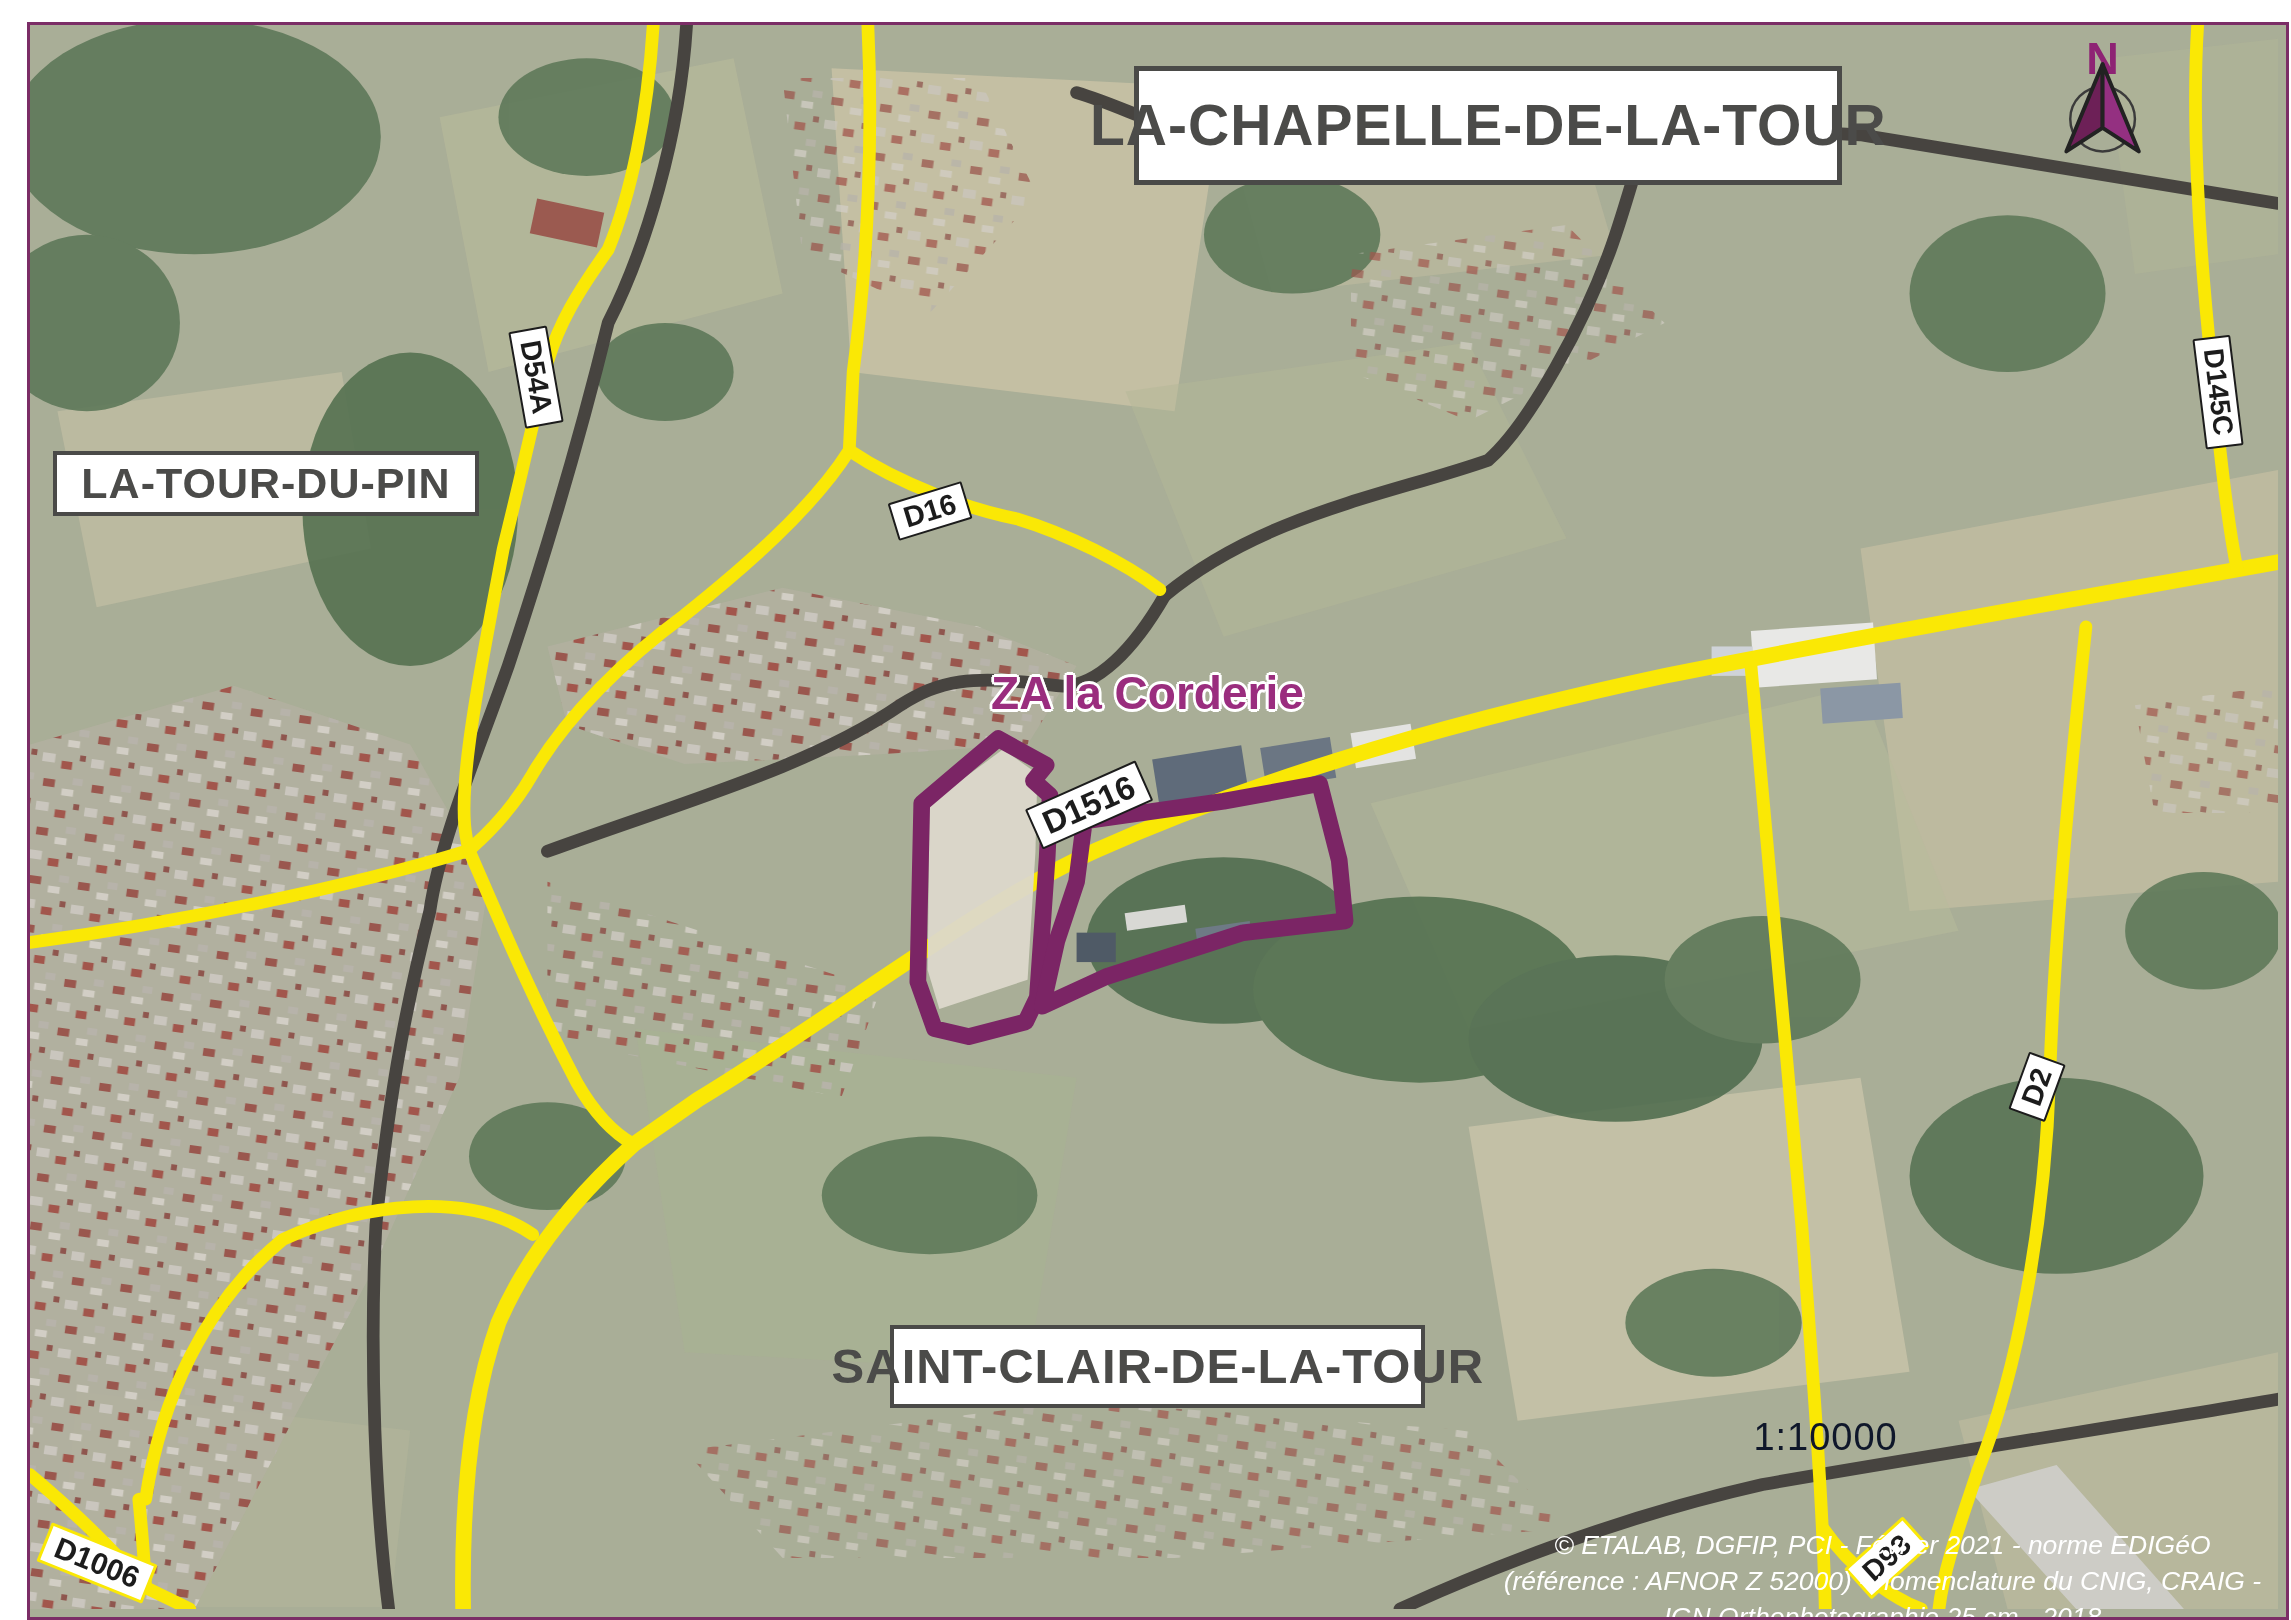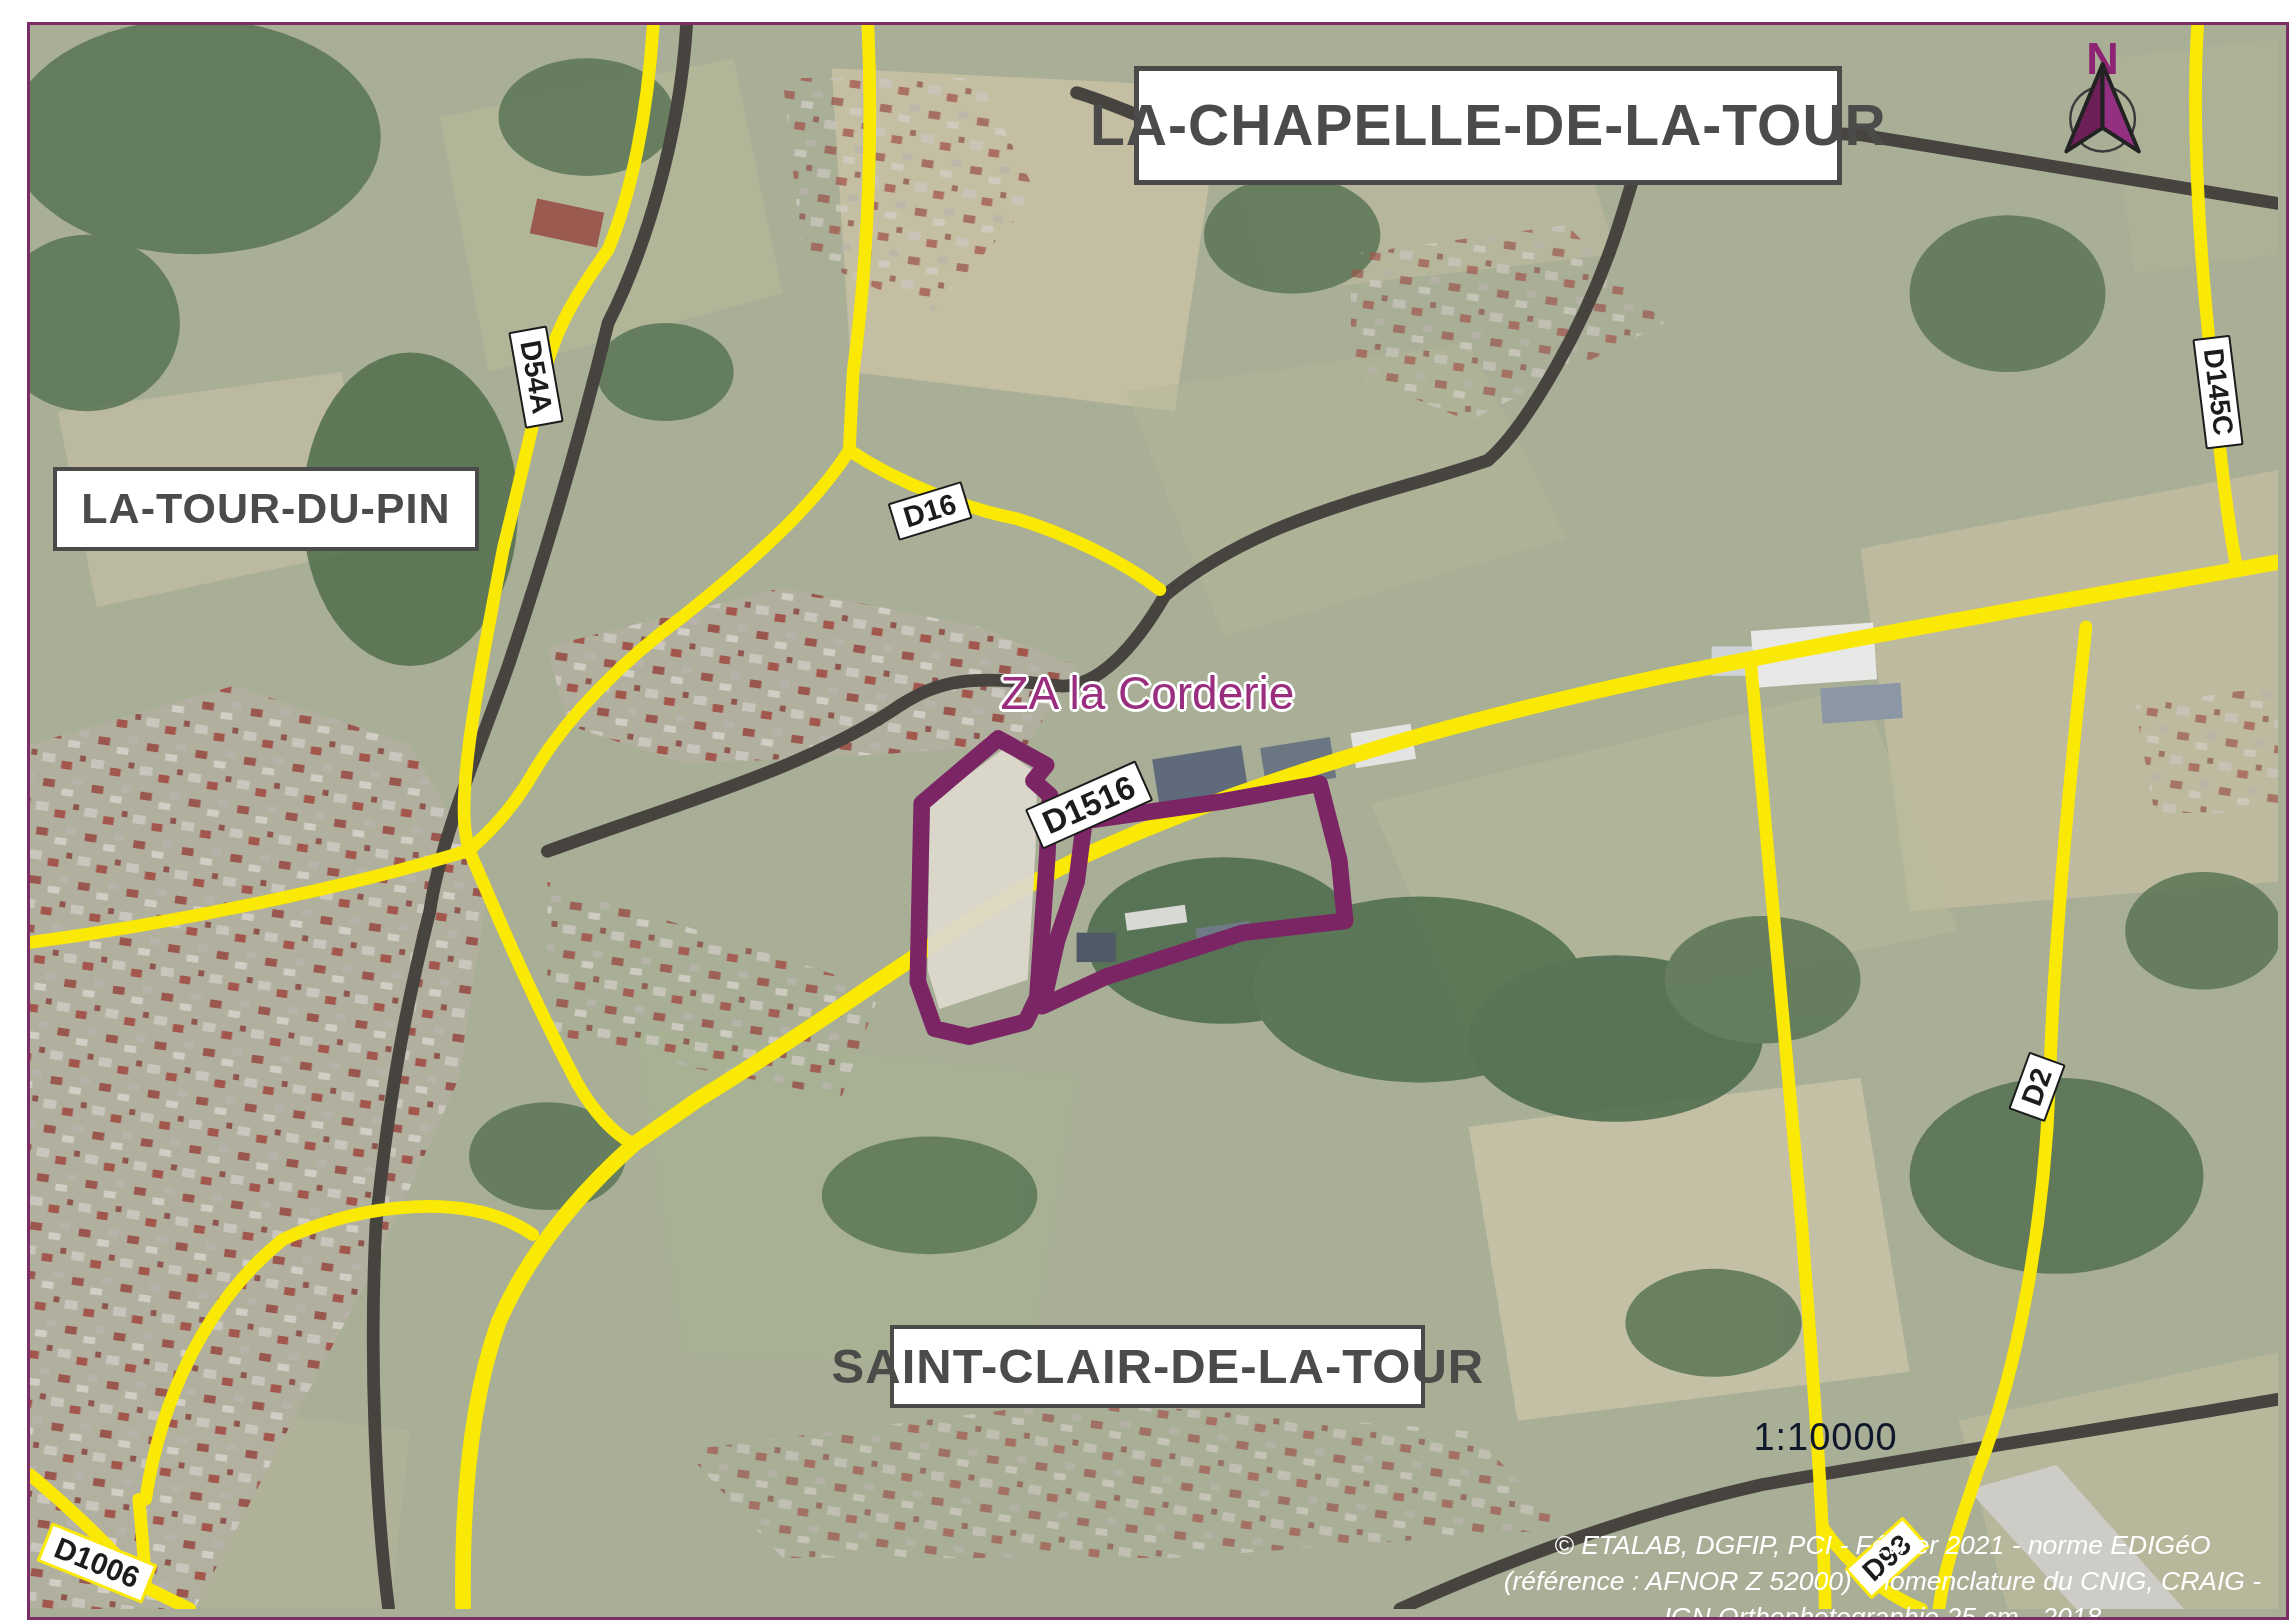--- a/index.html
+++ b/index.html
@@ -13,21 +13,21 @@
   
   .town-label{position:absolute;background:#ffffff;border:5.9px solid #4a4a48;color:#4b4b49;
               font-weight:700;display:flex;align-items:center;justify-content:center;
               letter-spacing:1px;box-sizing:border-box;white-space:nowrap;}
   
   .road-shield{position:absolute;background:#ffffff;border:2.9px solid #1c1c1c;color:#1c1c1c;
                font-weight:700;padding:1px 9.8px;white-space:nowrap;box-sizing:border-box;
                transform-origin:center center;border-radius:2px;}
   .road-shield.yellow-border{border:3.9px solid var(--road-yellow,#FAE805);}
   
-  #zone-label{position:absolute;color:var(--zone-text-purple,#9A2D7E);font-weight:400;
+  #zone-label{position:absolute;color:var(--zone-text-purple,#9A2D7E);font-weight:700;
               font-size:46px;white-space:nowrap;
               text-shadow:-2.9px 0 0 #fff,2.9px 0 0 #fff,0 -2.9px 0 #fff,0 2.9px 0 #fff,
                           -2px -2px 0 #fff,2px 2px 0 #fff,-2px 2px 0 #fff,2px -2px 0 #fff;}
   
   #scale-text{position:absolute;color:#0f172a;font-size:38px;letter-spacing:1px;}
   #attribution{position:absolute;color:#ffffff;font-style:italic;font-size:26.5px;
                line-height:36px;text-align:center;transform:translateX(-50%);white-space:nowrap;}
 </style>
 <style>
   .roads-dark  { stroke: var(--road-dark); }
@@ -149,21 +149,21 @@
         <text x="2147" y="76" text-anchor="middle" font-size="46" font-weight="700" fill="#8E2374">N</text>
         <circle cx="2147" cy="122" r="33" fill="none" stroke="#3b3b3b" stroke-width="2.5"></circle>
         <path d="M2147,66 L2110,155 L2147,131 Z" fill="#6d2057" stroke="#222222" stroke-width="4" stroke-linejoin="round"></path>
         <path d="M2147,66 L2184,155 L2147,131 Z" fill="#943081" stroke="#222222" stroke-width="4" stroke-linejoin="round"></path>
       </g>
     </svg>
 
     <div class="town-label" style="left:1104px;top:41px;width:708px;height:119px;font-size:57px;">
       <span>LA-CHAPELLE-DE-LA-TOUR</span>
     </div>
-    <div class="town-label" style="left:22.5px;top:442px;width:426px;height:84px;font-size:43px;border-width:4.9px;">
+    <div class="town-label" style="left:22.5px;top:426px;width:426px;height:65px;font-size:43px;border-width:4.9px;">
       <span>LA-TOUR-DU-PIN</span>
     </div>
     <div class="town-label" style="left:860px;top:1300px;width:535px;height:83px;font-size:49px;border-width:4.9px;">
       <span>SAINT-CLAIR-DE-LA-TOUR</span>
     </div>
 
     <div class="road-shield" style="left:506px;top:352px;font-size:29px;transform:translate(-50%,-50%) rotate(80deg);">D54A</div>
     <div class="road-shield" style="left:900px;top:486px;font-size:29px;transform:translate(-50%,-50%) rotate(-17deg);">D16</div>
     <div class="road-shield" style="left:1059px;top:780px;font-size:33px;transform:translate(-50%,-50%) rotate(-24deg);">D1516</div>
     <div class="road-shield" style="left:2188px;top:367px;font-size:28px;transform:translate(-50%,-50%) rotate(83deg);">D145C</div>

